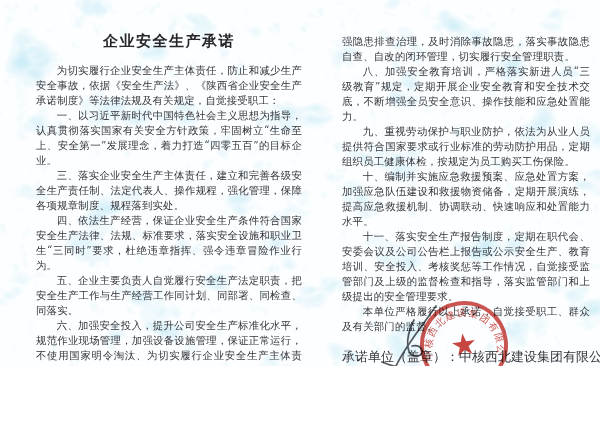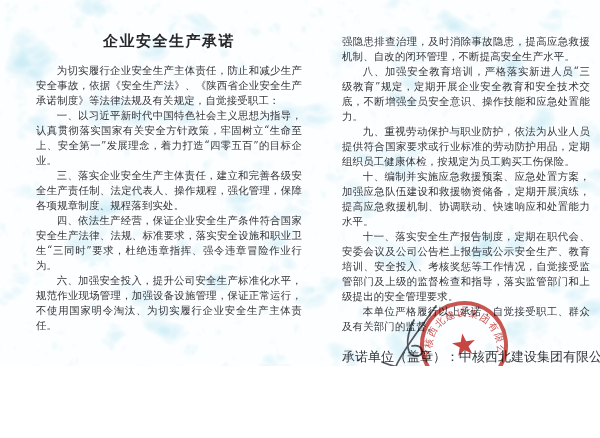--- a/index.html
+++ b/index.html
@@ -54,26 +54,27 @@
   </svg>
 
   <div class="content">
 
     <div class="col col-left">
       <h1 class="doc-title">企业安全生产承诺</h1>
       <p>为切实履行企业安全生产主体责任，防止和减少生产安全事故，依据《安全生产法》、《陕西省企业安全生产承诺制度》等法律法规及有关规定，自觉接受职工：</p>
       <p>一、以习近平新时代中国特色社会主义思想为指导，认真贯彻落实国家有关安全方针政策，牢固树立“生命至上、安全第一”发展理念，着力打造“四零五百”的目标企业。</p>
       <p>三、落实企业安全生产主体责任，建立和完善各级安全生产责任制、法定代表人、操作规程，强化管理，保障各项规章制度、规程落到实处。</p>
       <p>四、依法生产经营，保证企业安全生产条件符合国家安全生产法律、法规、标准要求，落实安全设施和职业卫生“三同时”要求，杜绝违章指挥、强令违章冒险作业行为。</p>
+      <p>五、企业主要负责人自觉履行安全生产法定职责，把安全生产工作与生产经营工作同计划、同部署、同检查、同落实。</p>
       <p>六、加强安全投入，提升公司安全生产标准化水平，规范作业现场管理，加强设备设施管理，保证正常运行，不使用国家明令淘汰、为切实履行企业安全生产主体责任。</p>
 
     </div>
 
     <div class="col col-right">
-      <p class="no-indent">强隐患排查治理，及时消除事故隐患，提高应急救援机制、自改的闭环管理，不断提高安全生产水平。</p>
+      <p class="no-indent">强隐患排查治理，及时消除事故隐患，落实事故隐患自查、自改的闭环管理，切实履行安全管理职责。</p>
       <p>八、加强安全教育培训，严格落实新进人员“三级教育”规定，定期开展企业安全教育和安全技术交底，不断增强全员安全意识、操作技能和应急处置能力。</p>
       <p>九、重视劳动保护与职业防护，依法为从业人员提供符合国家要求或行业标准的劳动防护用品，定期组织员工健康体检，按规定为员工购买工伤保险。</p>
       <p>十、编制并实施应急救援预案、应急处置方案，加强应急队伍建设和救援物资储备，定期开展演练，提高应急救援机制、协调联动、快速响应和处置能力水平。</p>
       <p>十一、落实安全生产报告制度，定期在职代会、安委会议及公司公告栏上报告或公示安全生产、教育培训、安全投入、考核奖惩等工作情况，自觉接受监管部门及上级的监督检查和指导，落实监管部门和上级提出的安全管理要求。</p>
       <p>本单位严格履行以上承诺，自觉接受职工、群众及有关部门的监督。</p>
 
       <div class="sig-block">
         <div class="sig-line unit">
           <span>承诺单位（盖章）：</span>
             <span>中核西北建设集团有限公司</span>

